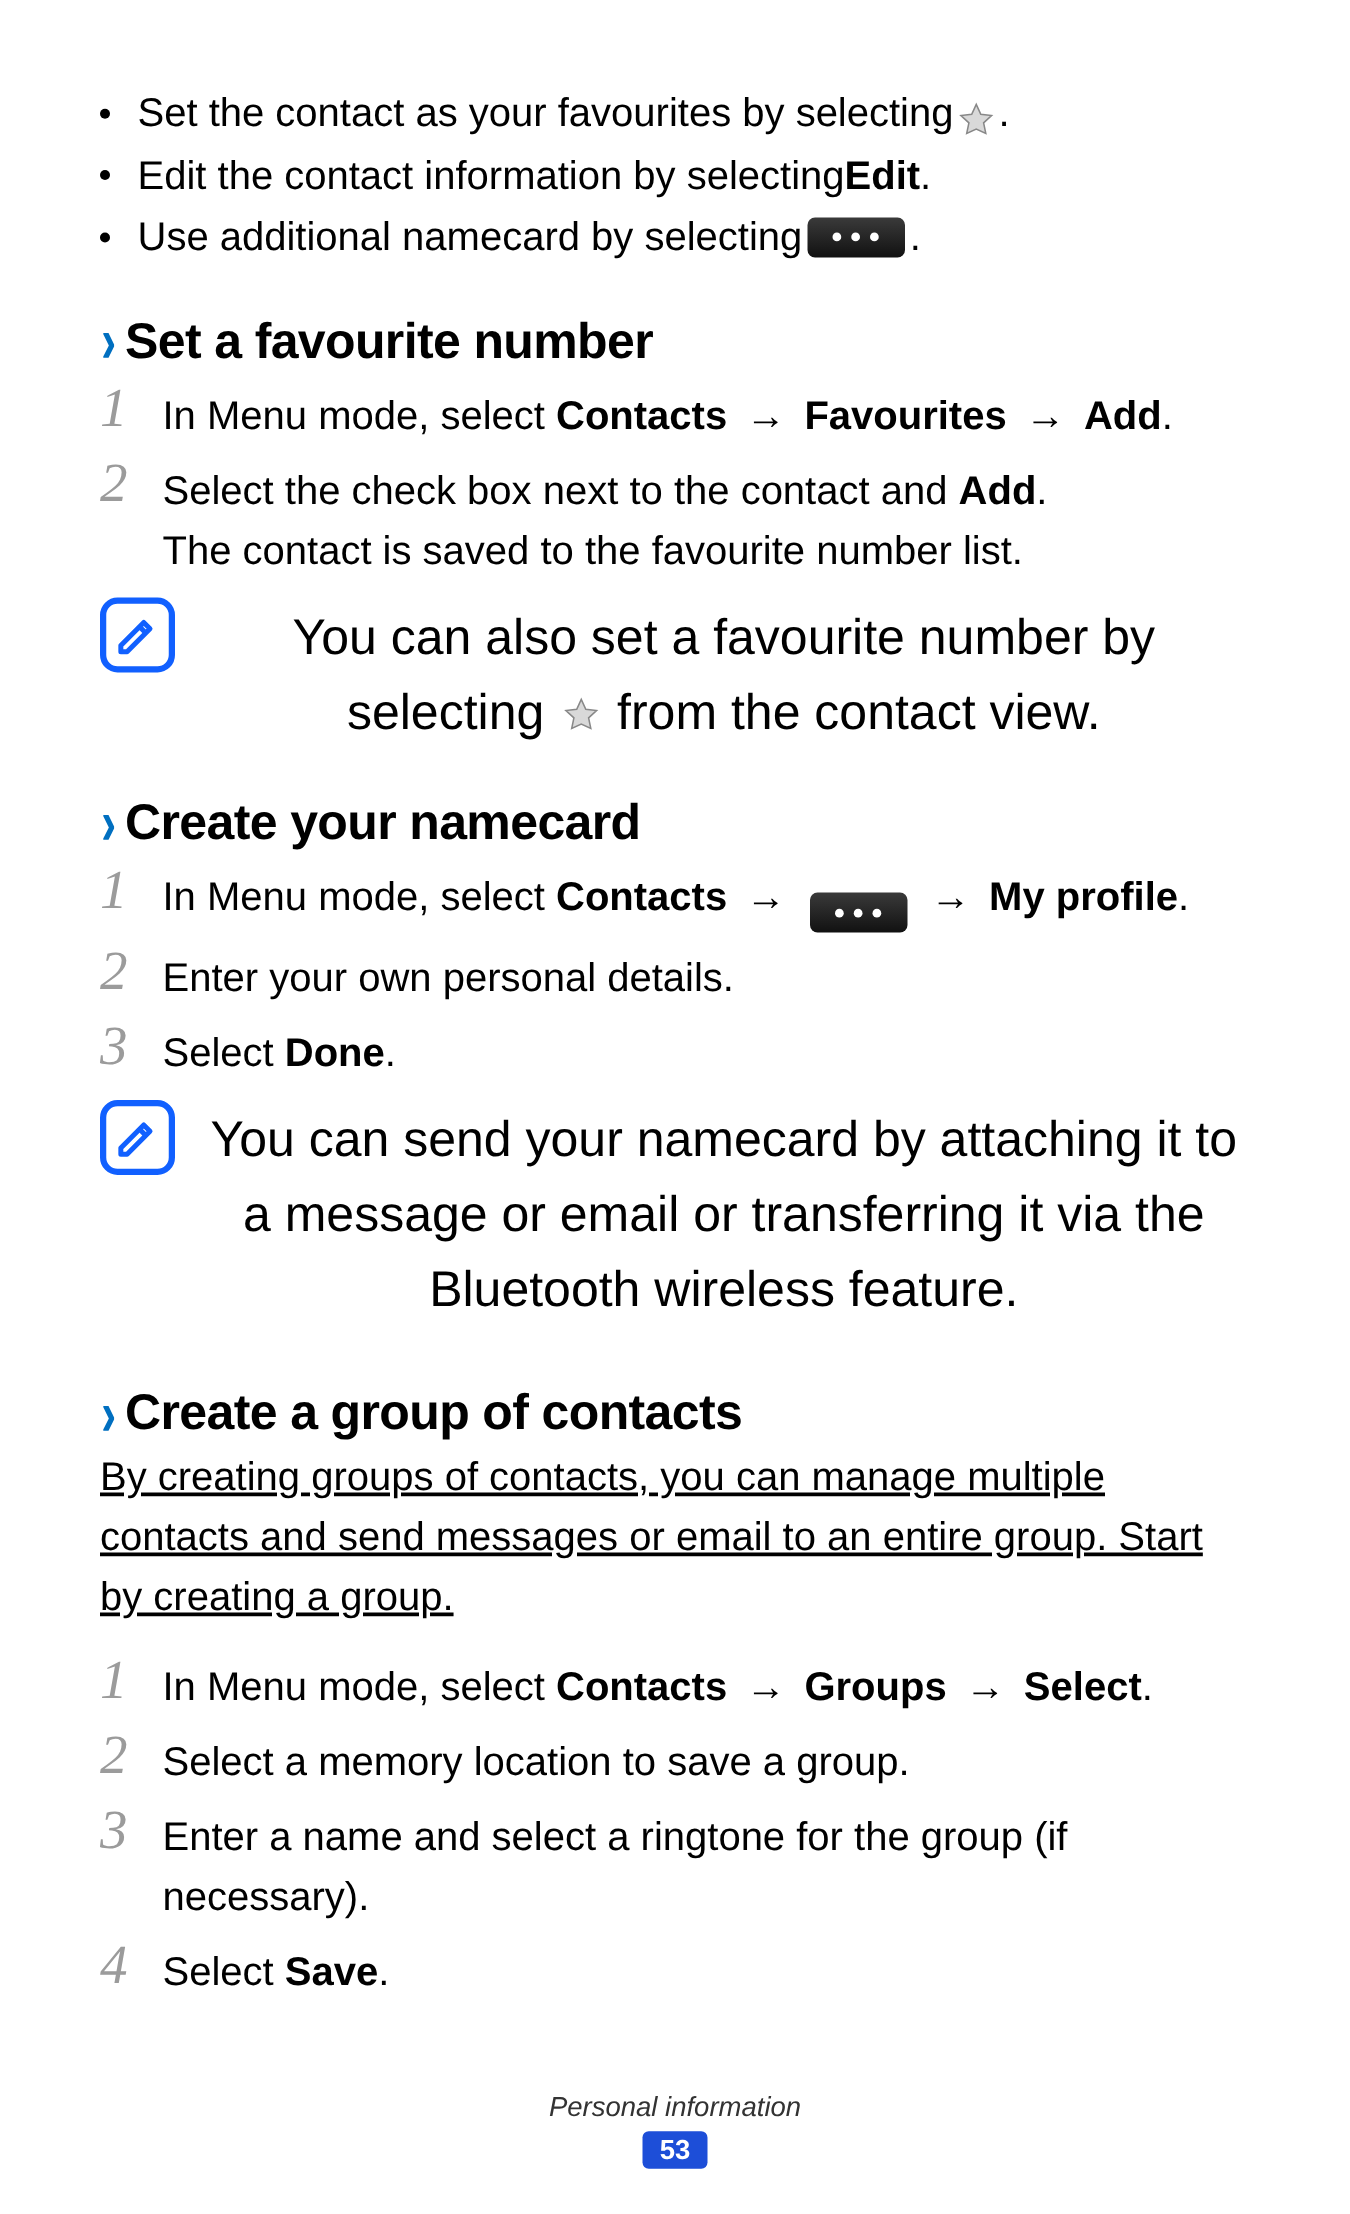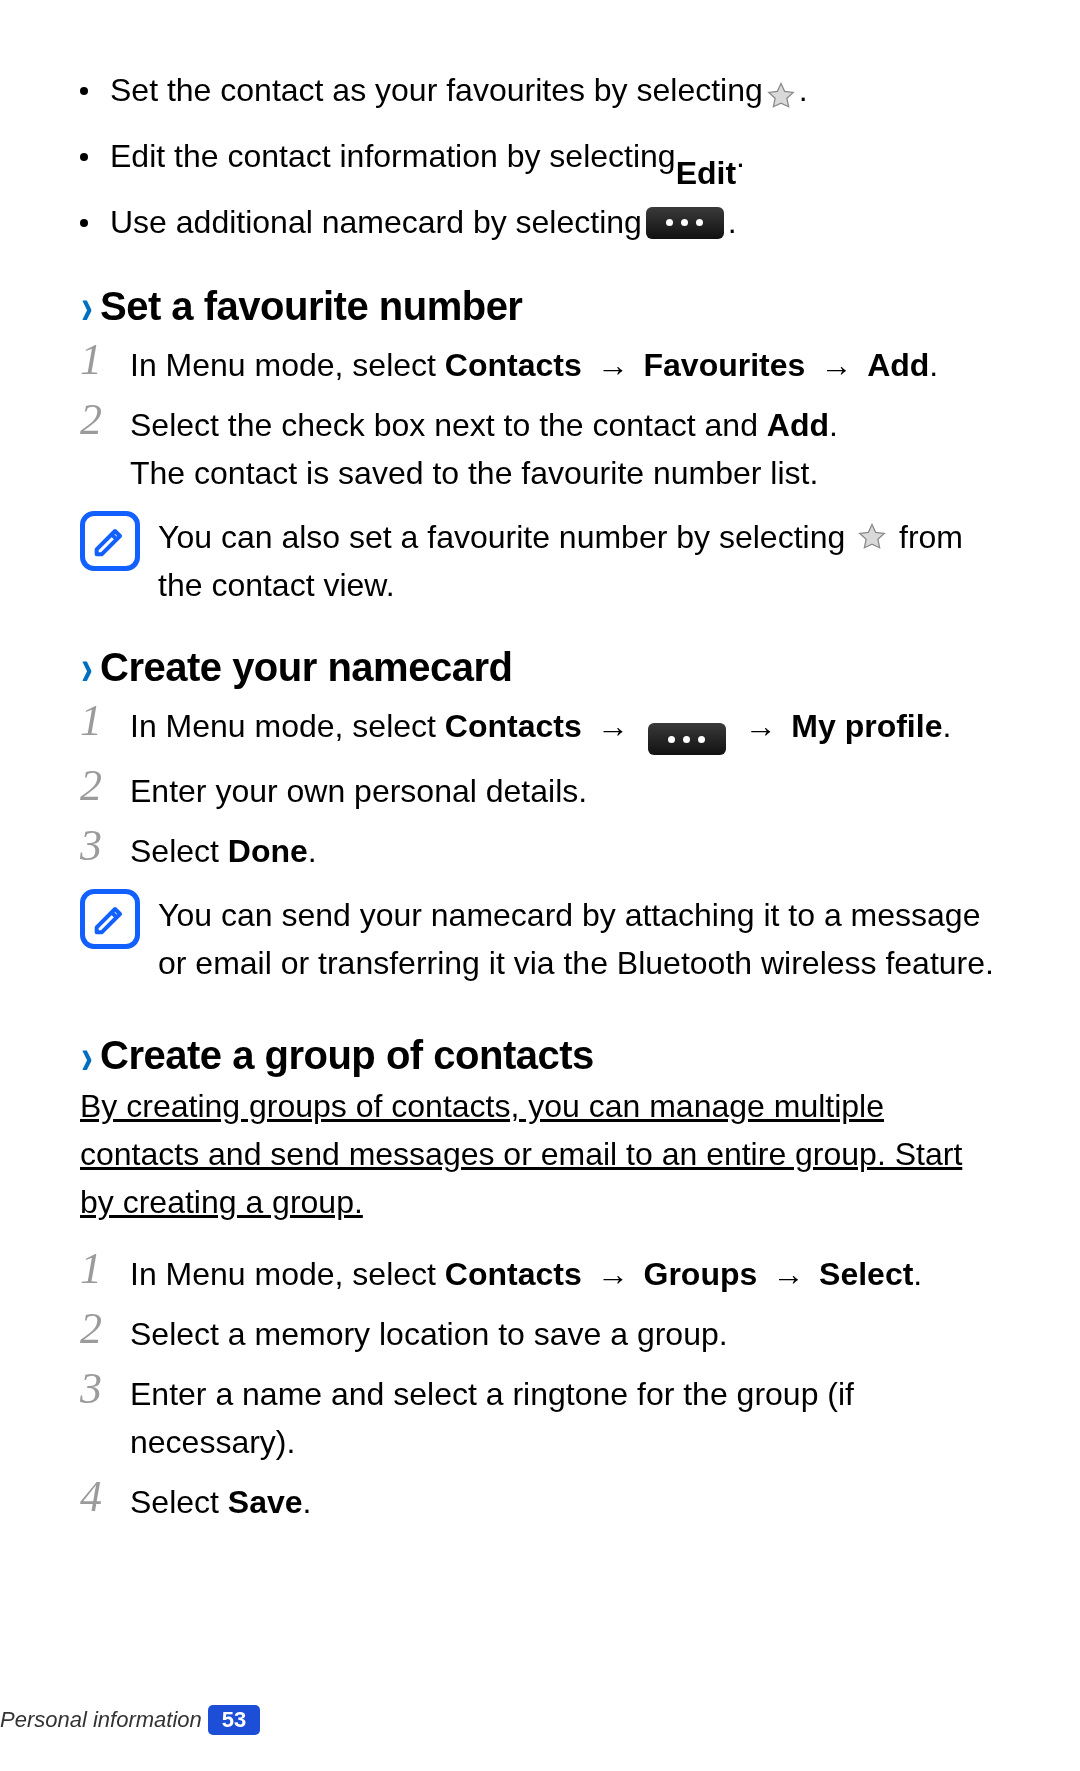--- a/index.html
+++ b/index.html
@@ -16,21 +16,21 @@
     display: flex;
     align-items: center;
     font-size: 32px;
     line-height: 1.55;
     flex-wrap: wrap;
   }
   .bullet-dot {
     width: 8px; height: 8px; background: #000; border-radius: 50%;
     margin-right: 22px; flex-shrink: 0;
   }
-  .inline-bold { font-weight: 700; margin-top: 33px; }
+  .inline-bold { font-weight: 700; }
 
   .heading {
     display: flex;
     align-items: center;
     margin-top: 36px;
     margin-bottom: 4px;
   }
   .heading-text {
     font-size: 40px;
     font-weight: 700;
@@ -77,23 +77,24 @@
   .note-icon {
     width: 60px; height: 60px;
     border: 5px solid #1160ff;
     border-radius: 14px;
     flex-shrink: 0;
     margin-right: 18px;
     display: flex; align-items: center; justify-content: center;
   }
   .note-icon svg { width: 40px; height: 40px; }
   .note-body {
-    font-size: 32px;
+    font-size: 40px;
     line-height: 1.5;
     padding-top: 2px;
+    text-align: center;
   }
 
   .para {
     font-size: 32px;
     line-height: 1.5;
     margin-top: 2px;
     text-decoration: underline;
   }
 
   .star-icon {
@@ -116,21 +117,21 @@
   .more-icon .d {
     width: 7px; height: 7px; background: #fff; border-radius: 50%;
   }
   .arrow { margin: 0 6px; }
 
   .footer {
     position: absolute;
     bottom: 36px;
     left: 0; right: 0;
     display: flex;
-    flex-direction: row;
+    flex-direction: column;
     align-items: center;
     gap: 6px;
   }
   .footer-text {
     font-style: italic;
     font-size: 22px;
     color: #333;
   }
   .page-badge {
     background: #1d4ed8;

